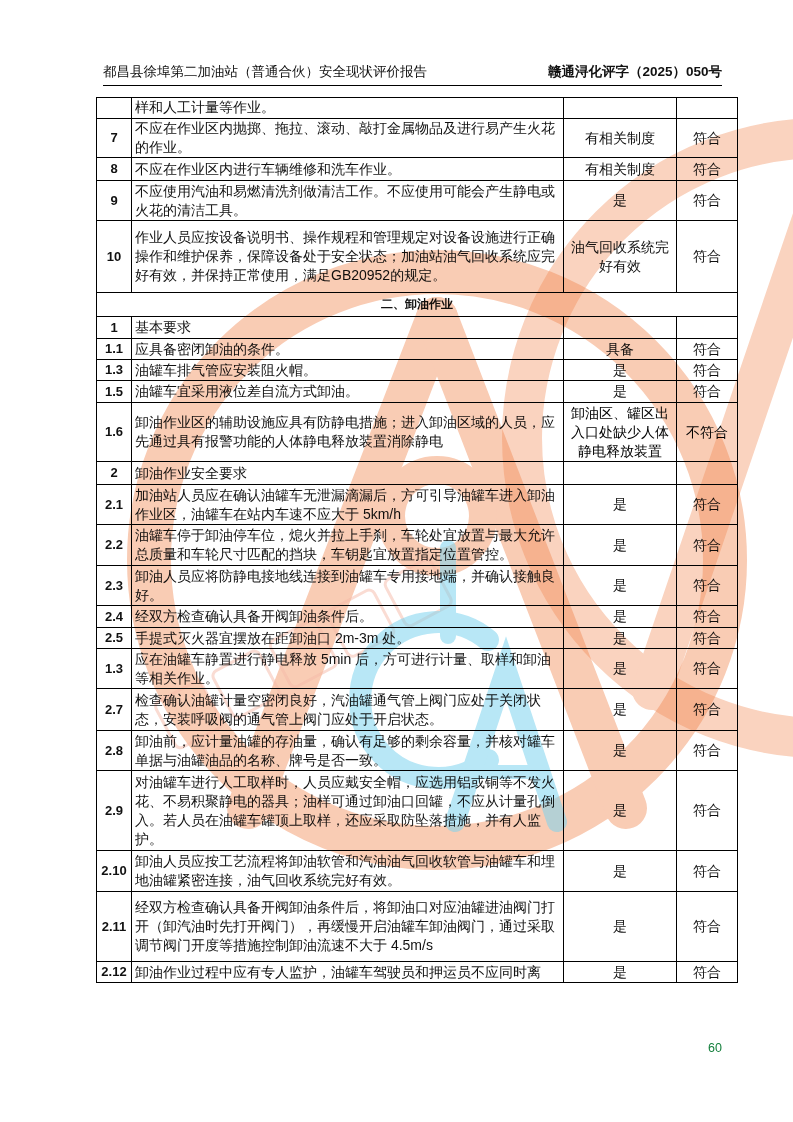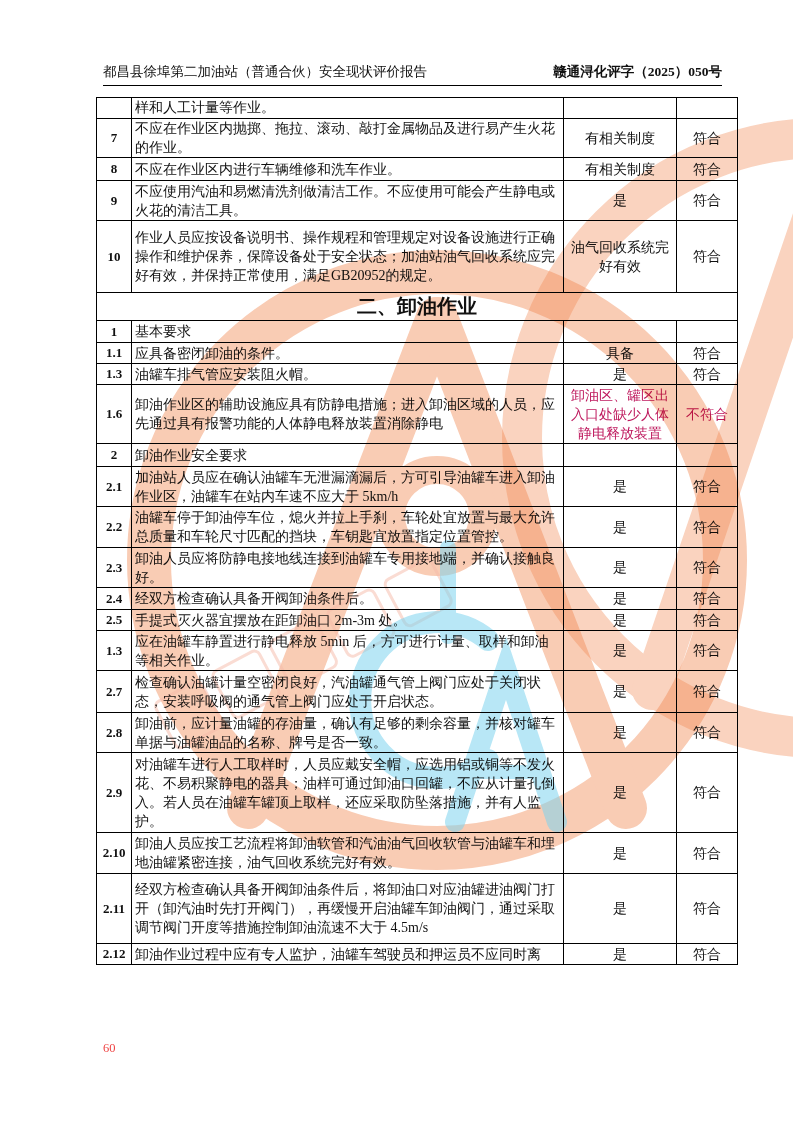--- a/index.html
+++ b/index.html
@@ -1,20 +1,20 @@
 <!DOCTYPE html>
 <html><head>
 <meta charset="utf-8">
 <style>
   html,body{margin:0;padding:0;background:#e8e8e8;}
   #page{
     position:relative;
     width:793px;height:1122px;
     background:#ffffff;
-    font-family:Liberation Serif, serif;
+    font-family:Liberation Sans, sans-serif;
     color:#111;
     overflow:hidden;
   }
   
   #doc-header{
     position:absolute;left:103px;top:62px;width:619px;
     display:flex;justify-content:space-between;align-items:flex-end;
     font-size:13.5px;line-height:20px;
     padding-bottom:3px;
     border-bottom:1.5px solid #000;
@@ -31,27 +31,27 @@
     border:1.4px solid #000;
     padding:0 3px;
     vertical-align:middle;
     overflow:hidden;
   }
   td.c-num{width:28px;text-align:center;font-weight:bold;font-size:13px;padding:0 1px;}
   td.c-text{width:425px;text-align:left;}
   td.c-status{width:106px;text-align:center;border-radius:6px;}
   td.c-result{width:54px;text-align:center;}
   tr.section-row td{
-    text-align:center;font-weight:bold;font-size:20px;
-  }
-  .red{color:#be185d;}
+    text-align:center;font-weight:bold;font-size:12px;
+  }
+  .red{color:#000000;}
   
   #page-number{
     position:absolute;left:103px;top:1041px;width:619px;
-    text-align:left;font-size:12.5px;color:#ef4444;
+    text-align:right;font-size:12.5px;color:#15803d;
   }
   
   #watermark{
     position:absolute;inset:0;z-index:6;
     pointer-events:none;
     mix-blend-mode:multiply;
   }
 </style>
 </head>
 <body>
@@ -106,20 +106,26 @@
         </tr>
         <tr style="height: 21px;">
           <td class="c-num">1.1</td>
           <td class="c-text">应具备密闭卸油的条件。</td>
           <td class="c-status">具备</td>
           <td class="c-result">符合</td>
         </tr>
         <tr style="height: 21px;">
           <td class="c-num">1.3</td>
           <td class="c-text">油罐车排气管应安装阻火帽。</td>
+          <td class="c-status">是</td>
+          <td class="c-result">符合</td>
+        </tr>
+        <tr style="height: 22px;">
+          <td class="c-num">1.5</td>
+          <td class="c-text">油罐车宜采用液位差自流方式卸油。</td>
           <td class="c-status">是</td>
           <td class="c-result">符合</td>
         </tr>
         <tr style="height: 59px;">
           <td class="c-num">1.6</td>
           <td class="c-text">卸油作业区的辅助设施应具有防静电措施；进入卸油区域的人员，应先通过具有报警功能的人体静电释放装置消除静电</td>
           <td class="c-status red">卸油区、罐区出入口处缺少人体静电释放装置</td>
           <td class="c-result red">不符合</td>
         </tr>
         <tr style="height: 23px;">

